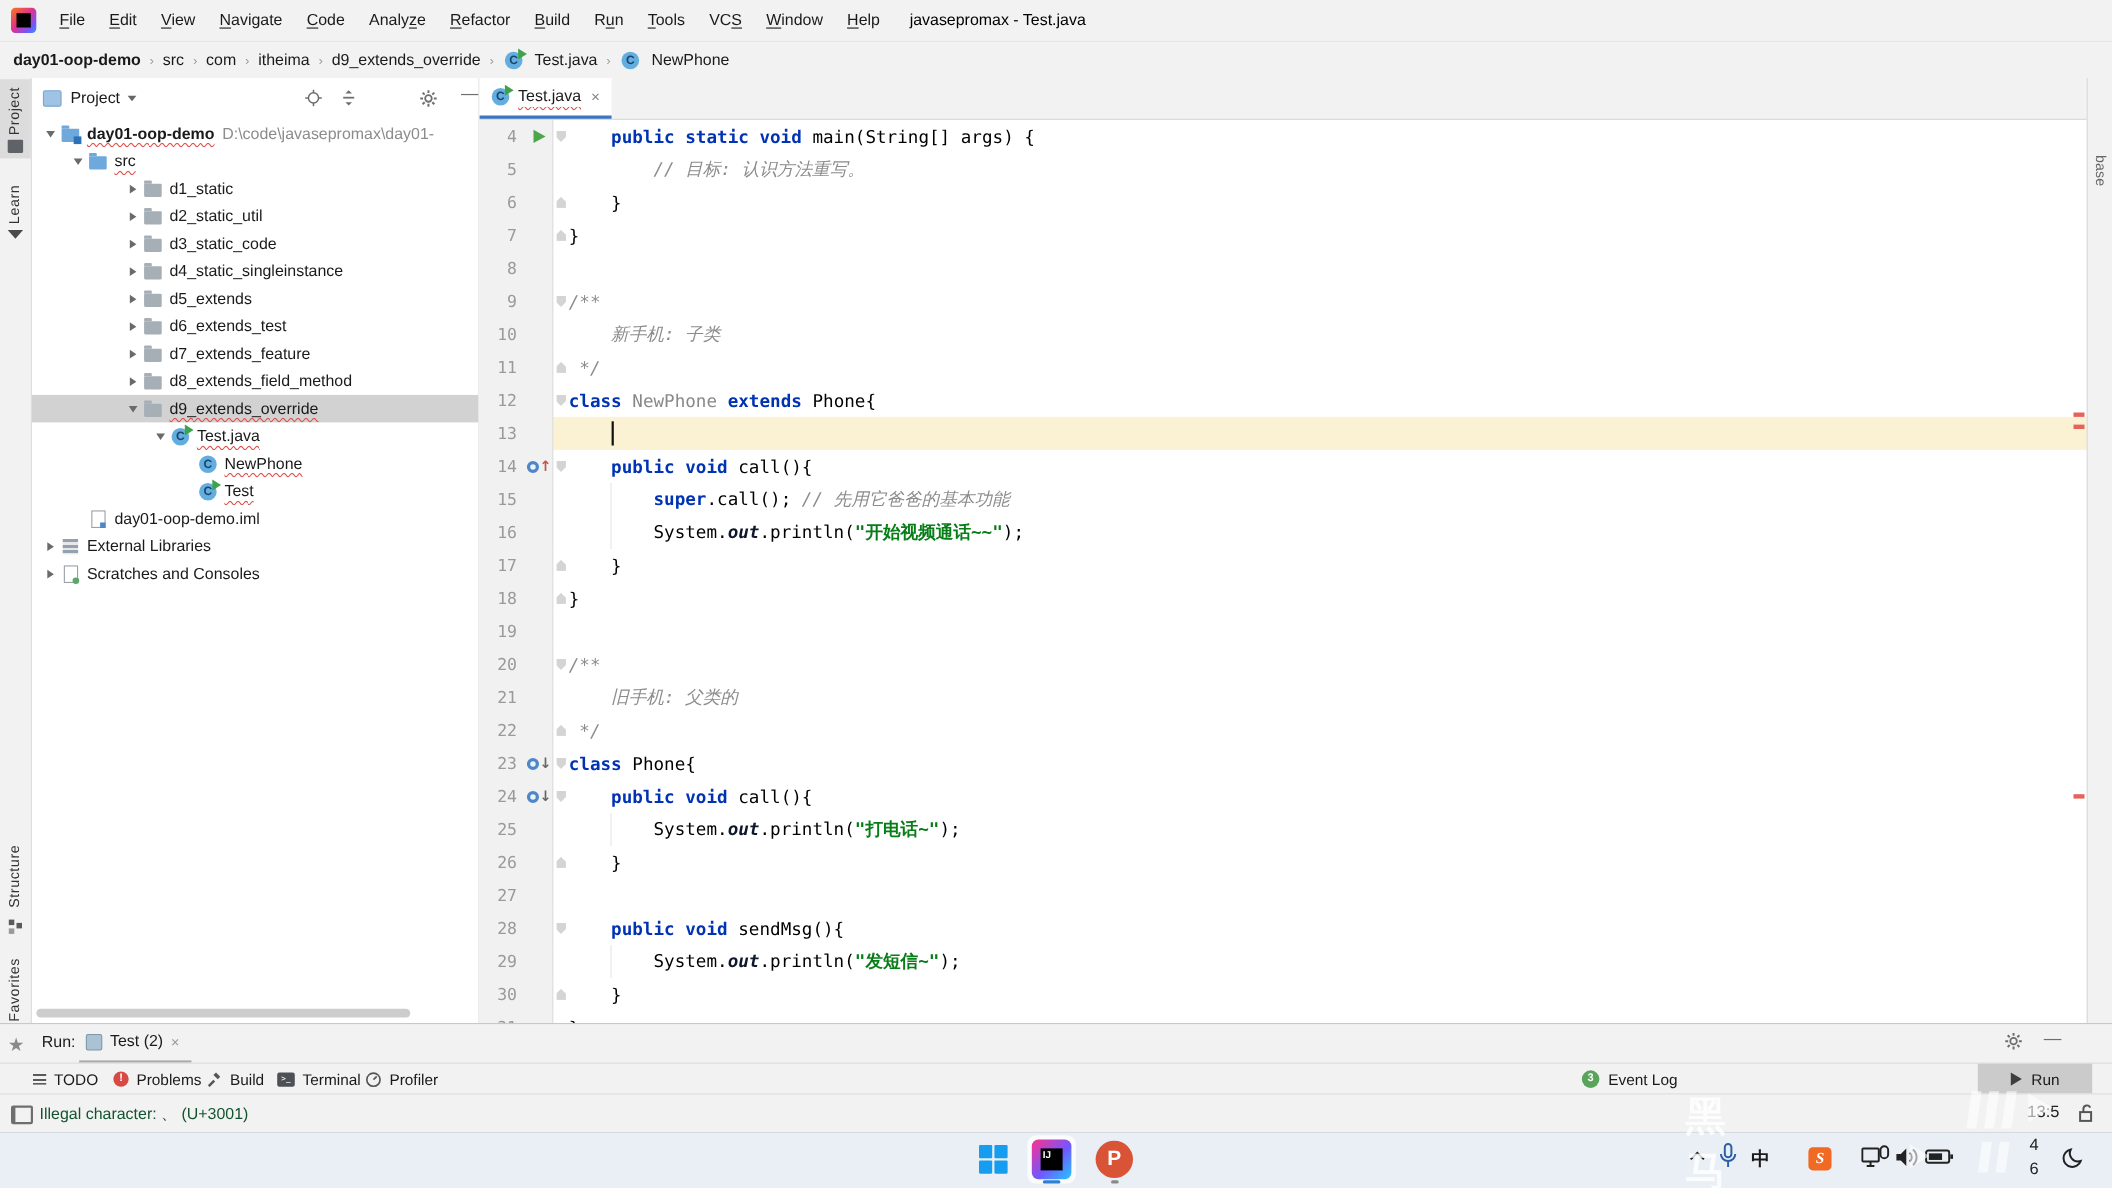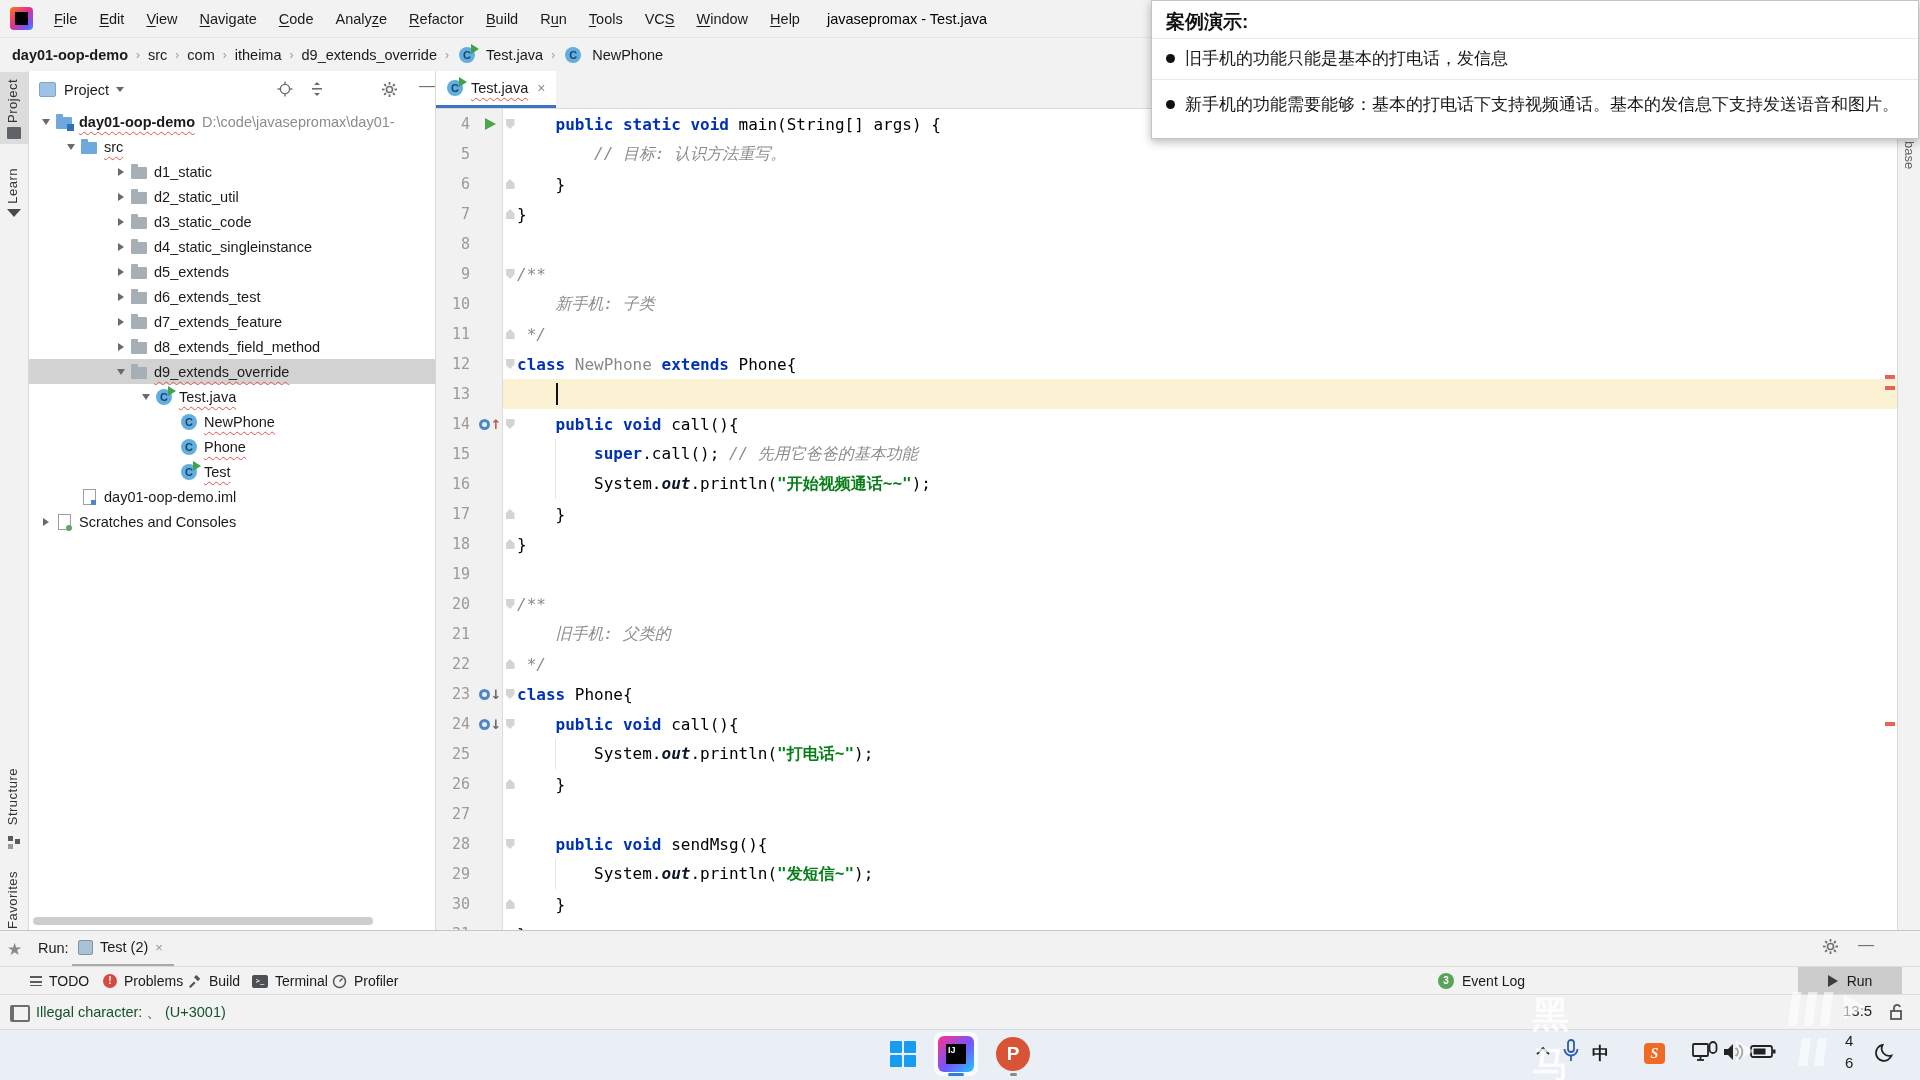--- a/index.html
+++ b/index.html
@@ -403,38 +403,40 @@
         </div>
         <div class="trow" style="padding-left: 133px;">
           <span class="chev"></span>
           <span class="ticon ti-class">
             <span class="ci"></span>
           </span>
           <span class="tlabel wavy">NewPhone</span>
         </div>
         <div class="trow" style="padding-left: 133px;">
           <span class="chev"></span>
-          <span class="ticon ti-class">
-            <span class="ci"></span>
-          </span>
-          <span class="tlabel wavy">Phone</span>
-        </div>
-        <div class="trow" style="padding-left: 133px;">
-          <span class="chev"></span>
           <span class="ticon ti-classrun">
             <span class="ci runmark"></span>
           </span>
           <span class="tlabel wavy">Test</span>
         </div>
         <div class="trow" style="padding-left: 33px;">
           <span class="chev"></span>
           <span class="ticon ti-iml">
             <span class="doc"></span>
           </span>
           <span class="tlabel">day01-oop-demo.iml</span>
+        </div>
+        <div class="trow" style="padding-left: 8px;">
+          <span class="chev">
+            <span class="chev-r"></span>
+          </span>
+          <span class="ticon ti-lib">
+            <span class="stack"></span>
+          </span>
+          <span class="tlabel">External Libraries</span>
         </div>
         <div class="trow" style="padding-left: 8px;">
           <span class="chev">
             <span class="chev-r"></span>
           </span>
           <span class="ticon ti-scratch">
             <span class="doc"></span>
           </span>
           <span class="tlabel">Scratches and Consoles</span>
         </div>
@@ -810,33 +812,20 @@
       </svg>
   </div>
   <div class="tb-item clock-top">4</div>
   <div class="tb-item clock-bottom">6</div>
   <div class="tb-item" style="left:1874px;top:1042px;">
     <svg width="22" height="22" viewBox="0 0 22 22">
         <path d="M17.5 13.5A7.5 7.5 0 0 1 8.5 3a8 8 0 1 0 9 10.5z" fill="none" stroke="#222" stroke-width="1.8"></path>
       </svg>
   </div>
 
-  <div class="overlay">
-    <div class="ovl-title">案例演示:</div>
-    <div class="ovl-line" style="top:37px;"></div>
-    <div class="ovl-b" style="top:46px;">
-      <span class="ovl-dot"></span>
-      <span>旧手机的功能只能是基本的打电话，发信息</span>
-    </div>
-    <div class="ovl-line" style="top:78px;"></div>
-    <div class="ovl-b" style="top:92px;">
-      <span class="ovl-dot"></span>
-      <span>新手机的功能需要能够：基本的打电话下支持视频通话。基本的发信息下支持发送语音和图片。</span>
-    </div>
-  </div>
 
   <div class="watermark">
     <div class="wm-text">黑马程序员</div>
     <div class="wm-bar" style="left:1790px;top:992px;height:34px;"></div>
     <div class="wm-bar" style="left:1806px;top:992px;height:34px;"></div>
     <div class="wm-bar" style="left:1822px;top:992px;height:34px;"></div>
     <div class="wm-tri" style="left:1844px;top:994px;"></div>
     <div class="wm-bar" style="left:1800px;top:1038px;height:28px;"></div>
     <div class="wm-bar" style="left:1816px;top:1038px;height:28px;"></div>
     <div class="wm-tri" style="left:1736px;top:1040px;border-top-width:11px;border-bottom-width:11px;border-left-width:18px;"></div>

